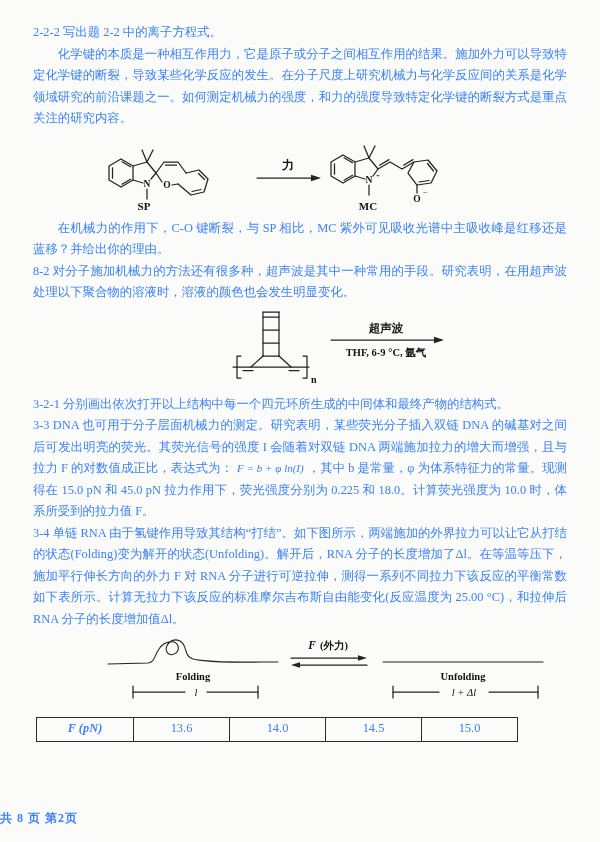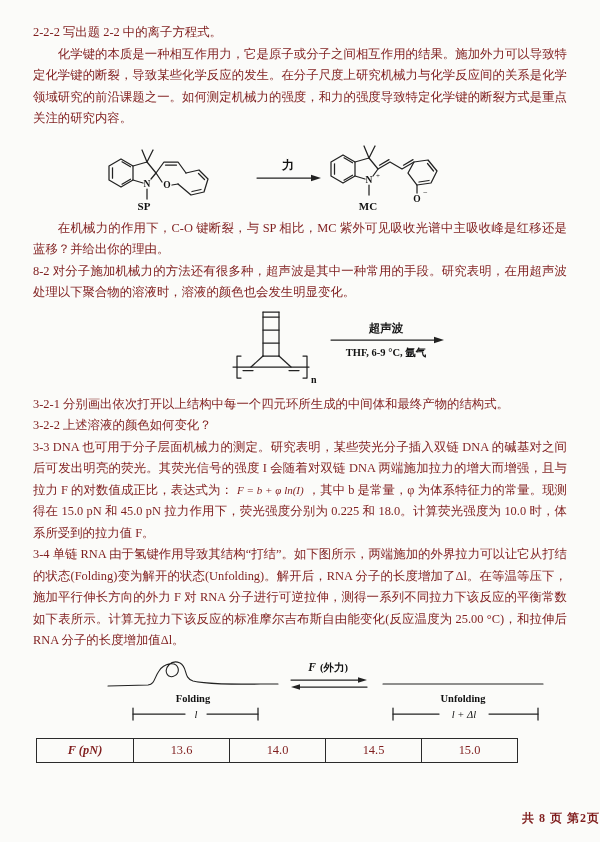--- a/index.html
+++ b/index.html
@@ -1,18 +1,18 @@
 <!DOCTYPE html>
 <html><head>
 <meta charset="utf-8">
 <style>
   html,body{margin:0;padding:0;background:#d9d9d9;}
   .page{
     width:600px;height:842px;box-sizing:border-box;position:relative;
-    margin:0 auto;background:#fbfbf9;color:#7f1d1d;
+    margin:0 auto;background:#fbfbf9;color:#3b82f6;
     font-family:"Liberation Serif","DejaVu Serif",serif;
     font-size:12.4px;line-height:21.5px;
     padding:22px 33px 0 33px;overflow:hidden;
   }
   p{margin:0;text-align:justify;}
   .ind{text-indent:2em;}
   .qhead{font-weight:bold;font-size:13px;}
   .mt1{margin-top:16px;}
   .mt2{margin-top:2px;}
   .scheme-row{display:flex;justify-content:center;align-items:center;margin:2px 0 0 0;}
@@ -23,21 +23,21 @@
   .formula{font-style:italic;font-size:11px;padding:0 4px;white-space:nowrap;}
   table.kt{border-collapse:collapse;margin:7px 0 0 3px;}
   table.kt td{
     border:1.2px solid #2b2b2b;text-align:center;vertical-align:middle;
     width:91px;height:23px;font-size:12.4px;padding:0 2px;
   }
   table.kt td.hc{width:92px;font-weight:bold;font-style:italic;}
   .figwrap{margin-top:4px;}
   .figlabel{font-size:10.5px;font-weight:600;}
   .ital{font-style:italic;}
-  .footer{position:absolute;left:0;bottom:13px;width:100%;text-align:right;
+  .footer{position:absolute;left:0;bottom:13px;width:100%;text-align:left;
     font-size:12px;font-weight:bold;letter-spacing:1px;}
 </style>
 </head>
 <body>
 
 <div class="page">
 
   <p>2-2-2 写出题 2-2 中的离子方程式。</p>
 
 
@@ -118,21 +118,20 @@
       <path d="M158,50 L162,50 L162,72 L158,72"></path>
       <text x="166" y="77" font-size="10" font-weight="bold">n</text>
       <line x1="186" y1="34" x2="294" y2="34"></line>
       <polygon points="299,34 289,30.8 289,37.2" fill="#222" stroke="none"></polygon>
       <text x="241" y="26" text-anchor="middle" font-size="11.5" font-weight="bold">超声波</text>
       <text x="241" y="50" text-anchor="middle" font-size="10.5" font-weight="bold">THF, 6-9 °C, 氩气</text>
     </svg>
   </div>
 
   <p>3-2-1 分别画出依次打开以上结构中每一个四元环所生成的中间体和最终产物的结构式。</p>
-  <p>3-2-2  上述溶液的颜色如何变化？</p>
 
   <p><span>3-3 DNA 也可用于分子层面机械力的测定。研究表明，某些荧光分子插入双链 DNA 的碱基对之间后可发出明亮的荧光。其荧光信号的强度 I 会随着对双链 DNA 两端施加拉力的增大而增强，且与拉力 F 的对数值成正比，表达式为：</span><span class="formula">F = b + φ ln(I)</span><span>，其中 b 是常量，φ 为体系特征力的常量。现测得在 15.0 pN 和 45.0 pN 拉力作用下，荧光强度分别为 0.225 和 18.0。计算荧光强度为 10.0 时，体系所受到的拉力值 F。</span></p>
 
   <p>3-4 单链 RNA 由于氢键作用导致其结构“打结”。如下图所示，两端施加的外界拉力可以让它从打结的状态(Folding)变为解开的状态(Unfolding)。解开后，RNA 分子的长度增加了Δl。在等温等压下，施加平行伸长方向的外力 F 对 RNA 分子进行可逆拉伸，测得一系列不同拉力下该反应的平衡常数如下表所示。计算无拉力下该反应的标准摩尔吉布斯自由能变化(反应温度为 25.00 °C)，和拉伸后 RNA 分子的长度增加值Δl。</p>
 
   <div class="figwrap">
     <svg class="chem" width="532" height="68" viewBox="0 0 532 68">
       <path d="M75,30 L115,29 C122,28 121,22 126,15 C131,7 143,5 145,12 C147,19 137,24 134,18 C131,12 138,3 147,7 C155,11 150,22 160,25 C175,29 210,28 245,28" stroke-width="1.1"></path>
       <text class="figlabel" x="160" y="46" text-anchor="middle">Folding</text>
       <line x1="100" y1="52" x2="100" y2="64"></line>

